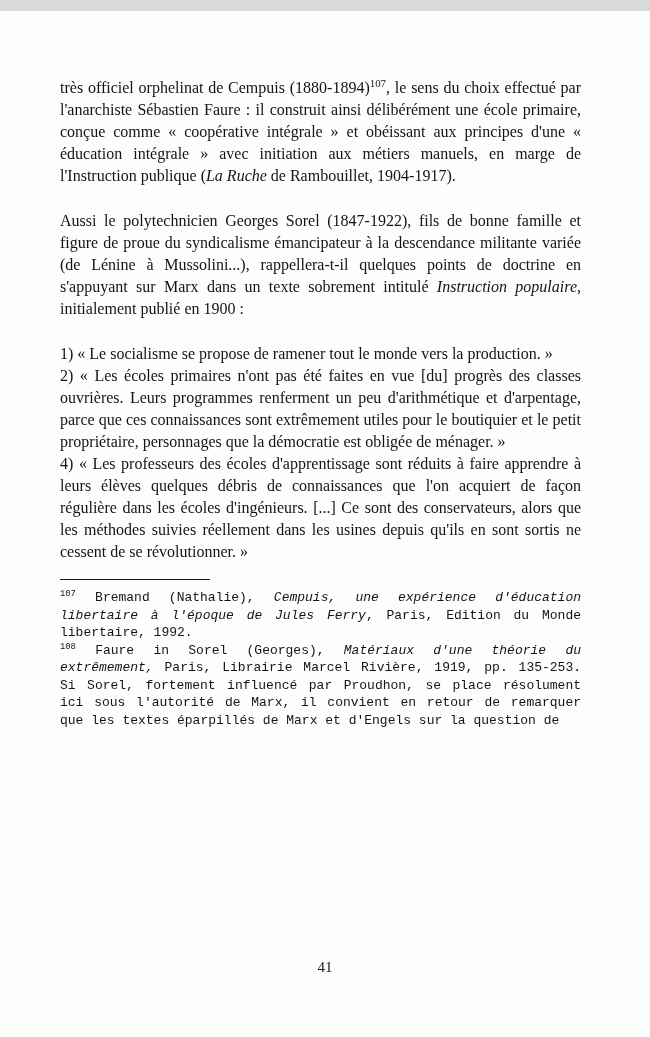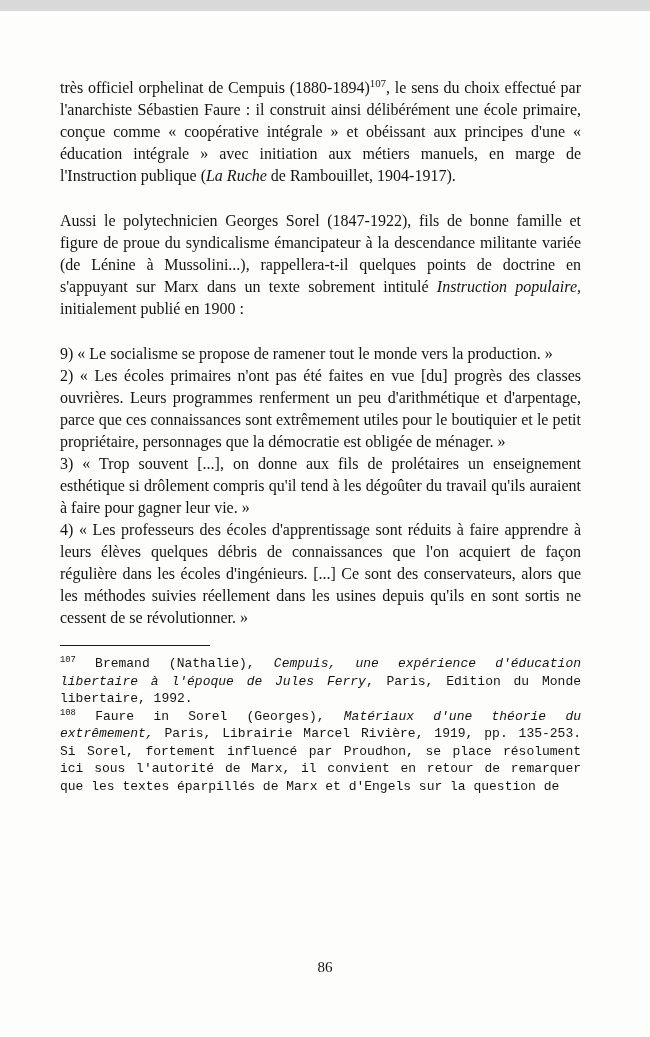--- a/index.html
+++ b/index.html
@@ -49,27 +49,26 @@
 </style>
 </head>
 <body>
 
 <div class="page">
 
   <div class="body-text">
     <p class="gap"><span>très officiel orphelinat de Cempuis (1880-1894)</span><sup>107</sup><span>, le sens du choix effectué par l'anarchiste Sébastien Faure : il construit ainsi délibérément une école primaire, conçue comme « coopérative intégrale » et obéissant aux principes d'une « éducation intégrale » avec initiation aux métiers manuels, en marge de l'Instruction publique (</span><span class="it">La Ruche</span><span> de Rambouillet, 1904-1917).</span></p>
     <p class="gap"><span>Aussi le polytechnicien Georges Sorel (1847-1922), fils de bonne famille et figure de proue du syndicalisme émancipateur à la descendance militante variée (de Lénine à Mussolini...), rappellera-t-il quelques points de doctrine en s'appuyant sur Marx dans un texte sobrement intitulé </span><span class="it">Instruction populaire,</span><span> initialement publié en 1900 :</span></p>
 
-    <p><span>9) « Le socialisme se propose de ramener tout le monde vers la production. »</span></p>
+    <p><span>1) « Le socialisme se propose de ramener tout le monde vers la production. »</span></p>
     <p><span>2) « Les écoles primaires n'ont pas été faites en vue [du] progrès des classes ouvrières. Leurs programmes renferment un peu d'arithmétique et d'arpentage, parce que ces connaissances sont extrêmement utiles pour le boutiquier et le petit propriétaire, personnages que la démocratie est obligée de ménager. »</span></p>
-    <p><span>3) « Trop souvent [...], on donne aux fils de prolétaires un enseignement esthétique si drôlement compris qu'il tend à les dégoûter du travail qu'ils auraient à faire pour gagner leur vie. »</span></p>
     <p><span>4) « Les professeurs des écoles d'apprentissage sont réduits à faire apprendre à leurs élèves quelques débris de connaissances que l'on acquiert de façon régulière dans les écoles d'ingénieurs. [...] Ce sont des conservateurs, alors que les méthodes suivies réellement dans les usines depuis qu'ils en sont sortis ne cessent de se révolutionner. »</span></p>
   </div>
 
   <div class="footnotes">
     <div class="fn-rule"></div>
     <p><sup>107</sup><span> Bremand (Nathalie), </span><span class="it">Cempuis, une expérience d'éducation libertaire à l'époque de Jules Ferry</span><span>, Paris, Edition du Monde libertaire, 1992.</span></p>
     <p><sup>108</sup><span> Faure in Sorel (Georges), </span><span class="it">Matériaux d'une théorie du extrêmement,</span><span> Paris, Librairie Marcel Rivière, 1919, pp. 135-253. Si Sorel, fortement influencé par Proudhon, se place résolument ici sous l'autorité de Marx, il convient en retour de remarquer que les textes éparpillés de Marx et d'Engels sur la question de</span></p>
   </div>
 
-  <div class="page-number">86</div>
+  <div class="page-number">41</div>
 
 </div>
 
 </body></html>

